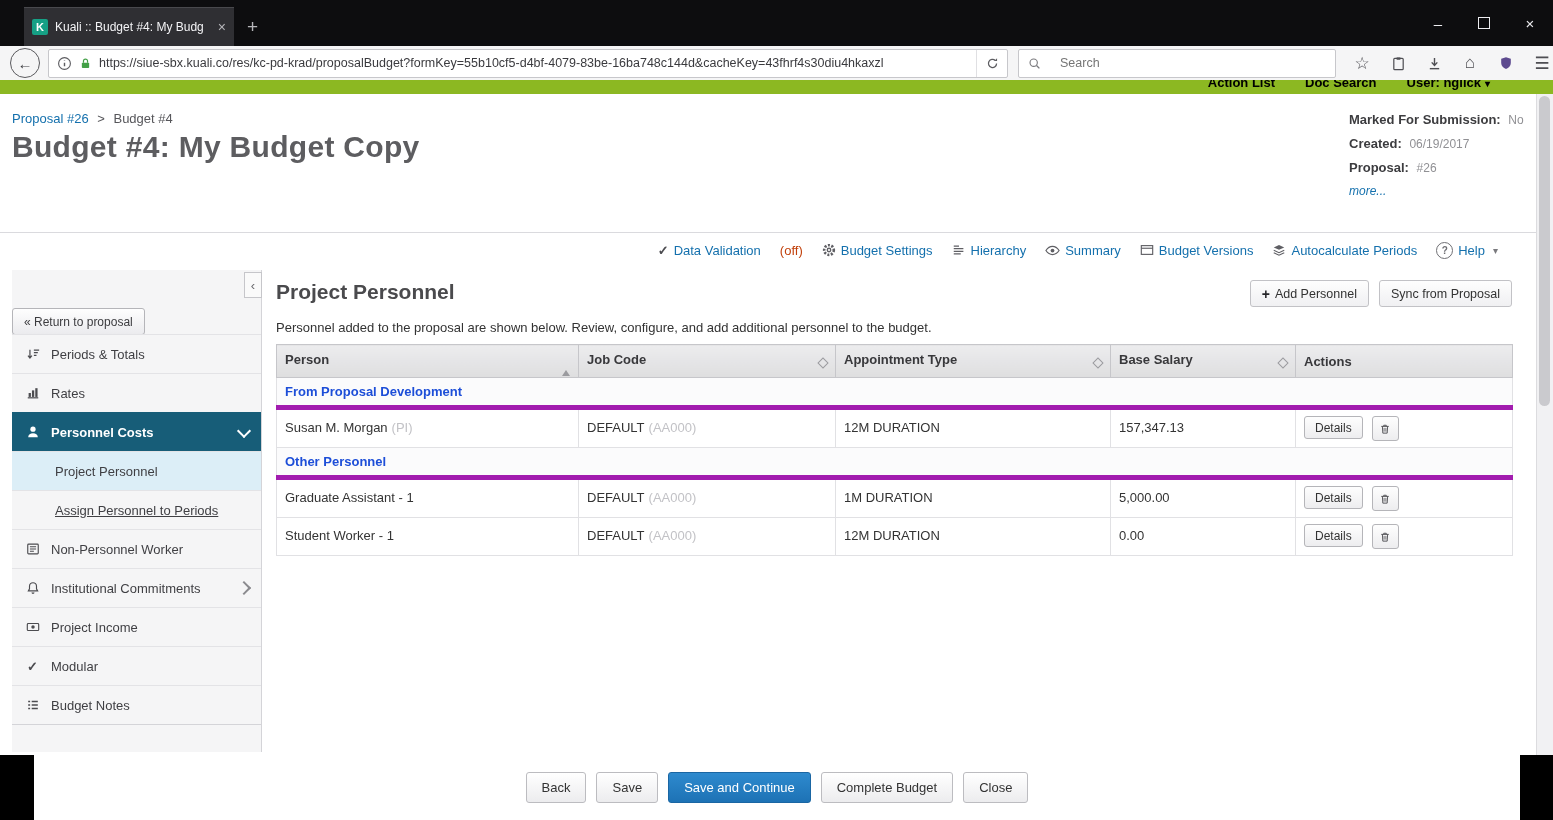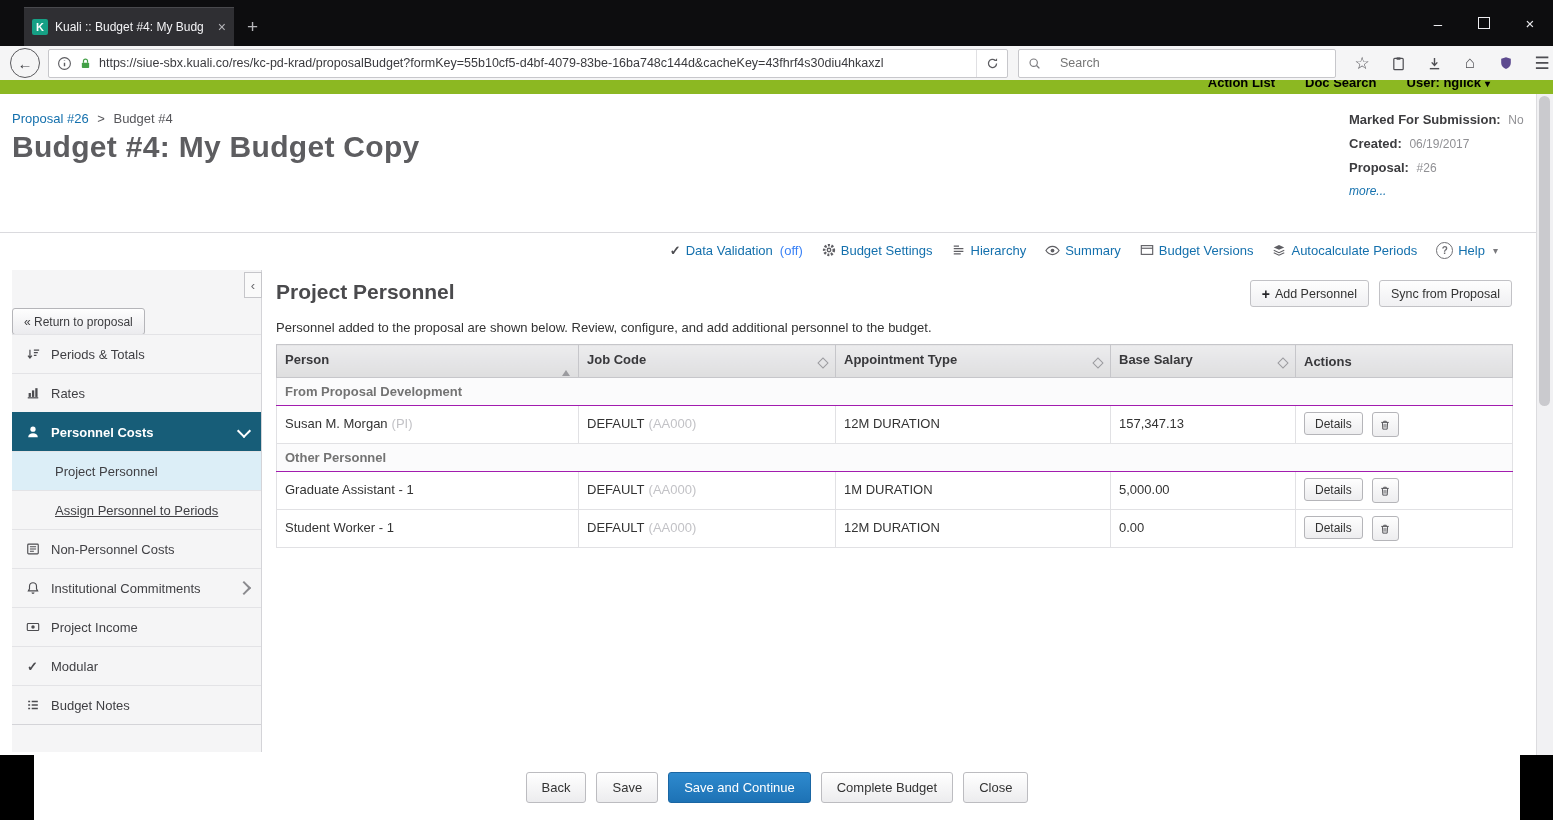--- a/index.html
+++ b/index.html
@@ -53,21 +53,21 @@
   .meta-label{font-weight:bold;color:#3c3c3f;}
   .meta-value{color:#909094;font-size:12px;margin-left:4px;}
   .meta-more{color:#1470ad;font-style:italic;font-size:12px;cursor:pointer;}
 
   .divider{position:absolute;left:0;right:16px;top:152px;border-top:1px solid #dadade;}
 
   .view-toolbar{position:absolute;top:158px;right:55px;display:flex;align-items:center;gap:19px;font-size:13px;height:24px;}
   .vt-item{display:flex;align-items:center;gap:5px;color:#1470ad;cursor:pointer;white-space:nowrap;}
   .vt-icon{color:#5f5f64;display:flex;align-items:center;}
   .vt-check{color:#4c4c50;font-weight:bold;font-size:13px;}
-  .vt-off{color:#3b82f6;margin-left:2px;}
+  .vt-off{color:#c2410c;margin-left:14px;}
   .vt-caret{color:#7a7a7e;font-size:10px;margin-left:3px;}
   .help-circle{width:15px;height:15px;border:1.5px solid #6f6f74;border-radius:50%;display:flex;align-items:center;
                justify-content:center;font-size:10px;font-weight:bold;color:#6f6f74;}
 
   
   .sidebar{position:absolute;left:12px;top:190px;width:249px;height:482px;background:#f5f5f6;
            border-right:1px solid #d4d4d8;}
   .collapse-btn{position:absolute;top:2px;right:-1px;width:16px;height:24px;background:#fafafa;
                 border:1px solid #c6c6ca;color:#6a6a6e;display:flex;align-items:center;justify-content:center;
                 font-size:13px;cursor:pointer;}
@@ -97,22 +97,22 @@
   .plus-glyph{font-weight:bold;font-size:14px;color:#26262a;}
   .description{margin-top:12px;font-size:13px;color:#333;}
 
   table.personnel{margin-top:9px;width:1236px;border-collapse:collapse;border:1px solid #c6c6ca;table-layout:fixed;}
   .personnel th{background:linear-gradient(#ececee,#dededf);border:1px solid #c6c6ca;padding:7px 8px;font-size:13px;
                 text-align:left;color:#38383b;}
   .sort-wrap{float:right;margin-top:3px;}
   .tri-up{width:0;height:0;border-left:4px solid transparent;border-right:4px solid transparent;
           border-bottom:6px solid #9b9b9f;}
   .diamond{width:6px;height:6px;border:1px solid #9b9b9f;transform:rotate(45deg);display:inline-block;}
-  .personnel tr.group td{background:#fbfbfc;border-top:1px solid #ddddе0;border-bottom:1px solid #a21caf;
-                         font-weight:bold;padding:6px 8px;font-size:13px;color:#737373;}
+  .personnel tr.group td{background:#fbfbfc;border-top:1px solid #ddddе0;border-bottom:5px solid #a21caf;
+                         font-weight:bold;padding:6px 8px;font-size:13px;color:#1d4ed8;}
   .personnel td{border:1px solid #e1e1e4;padding:10px 8px;font-size:13px;color:#333;vertical-align:top;background:#fff;}
   .note{color:#c2c2c6;margin-left:4px;}
   .personnel td.actions{padding:6px 8px;}
   .details-btn{height:23px;padding:0 10px;background:linear-gradient(#fefefe,#ededef);border:1px solid #b5b5b9;
                border-radius:3px;font-size:12px;color:#333;cursor:pointer;}
   .trash-btn{width:25px;height:23px;margin-left:9px;background:linear-gradient(#fefefe,#ededef);border:1px solid #b5b5b9;
              border-radius:3px;display:inline-flex;align-items:center;justify-content:center;color:#4a4a4e;
              vertical-align:top;cursor:pointer;}
 
   
@@ -339,21 +339,21 @@
         <div class="side-item sub sub-link">
           <span>Assign Personnel to Periods</span>
         </div>
         <div class="side-item">
           <span class="side-icon">
             <svg width="14" height="14" viewBox="0 0 16 16">
                 <rect x="2" y="2.5" width="12" height="11" rx="1" fill="none" stroke="#4c4c50" stroke-width="1.3"></rect>
                 <path d="M4.5 5.5h7M4.5 8h7M4.5 10.5h4.5" stroke="#4c4c50" stroke-width="1.2"></path>
               </svg>
           </span>
-          <span>Non-Personnel Costs</span>
+          <span>Non-Personnel Worker</span>
         </div>
         <div class="side-item">
           <span class="side-icon">
             <svg width="14" height="14" viewBox="0 0 16 16">
                 <path d="M8 2a4 4 0 0 0-4 4v3L2.7 11.3h10.6L12 9V6a4 4 0 0 0-4-4z" fill="none" stroke="#4c4c50" stroke-width="1.3"></path>
                 <path d="M6.7 13.2a1.4 1.4 0 0 0 2.6 0" fill="none" stroke="#4c4c50" stroke-width="1.3"></path>
               </svg>
           </span>
           <span>Institutional Commitments</span>
           <span class="chev chev-right"></span>

